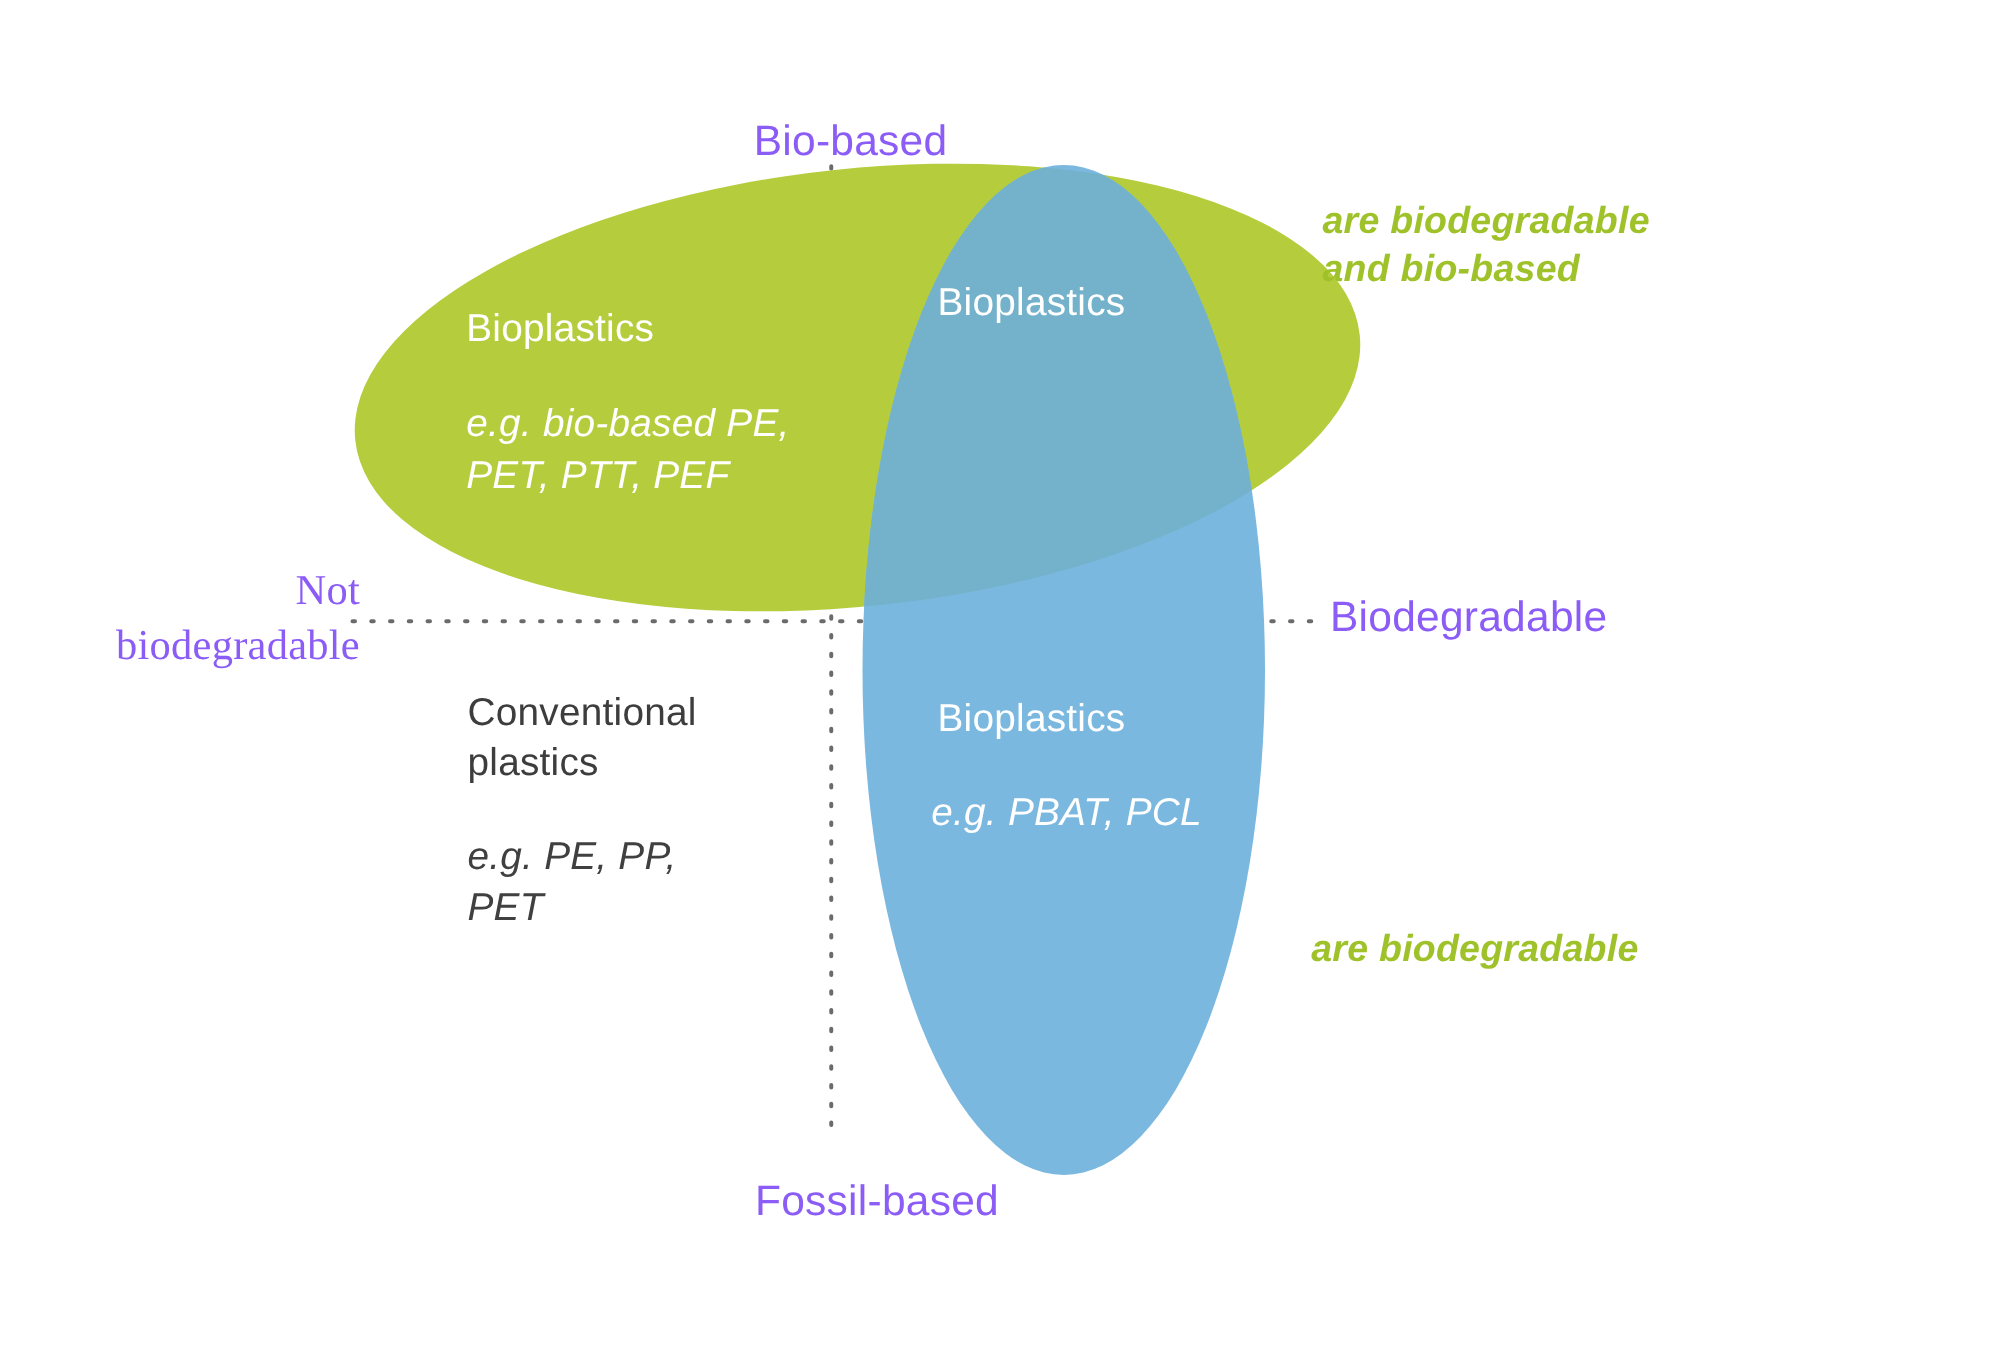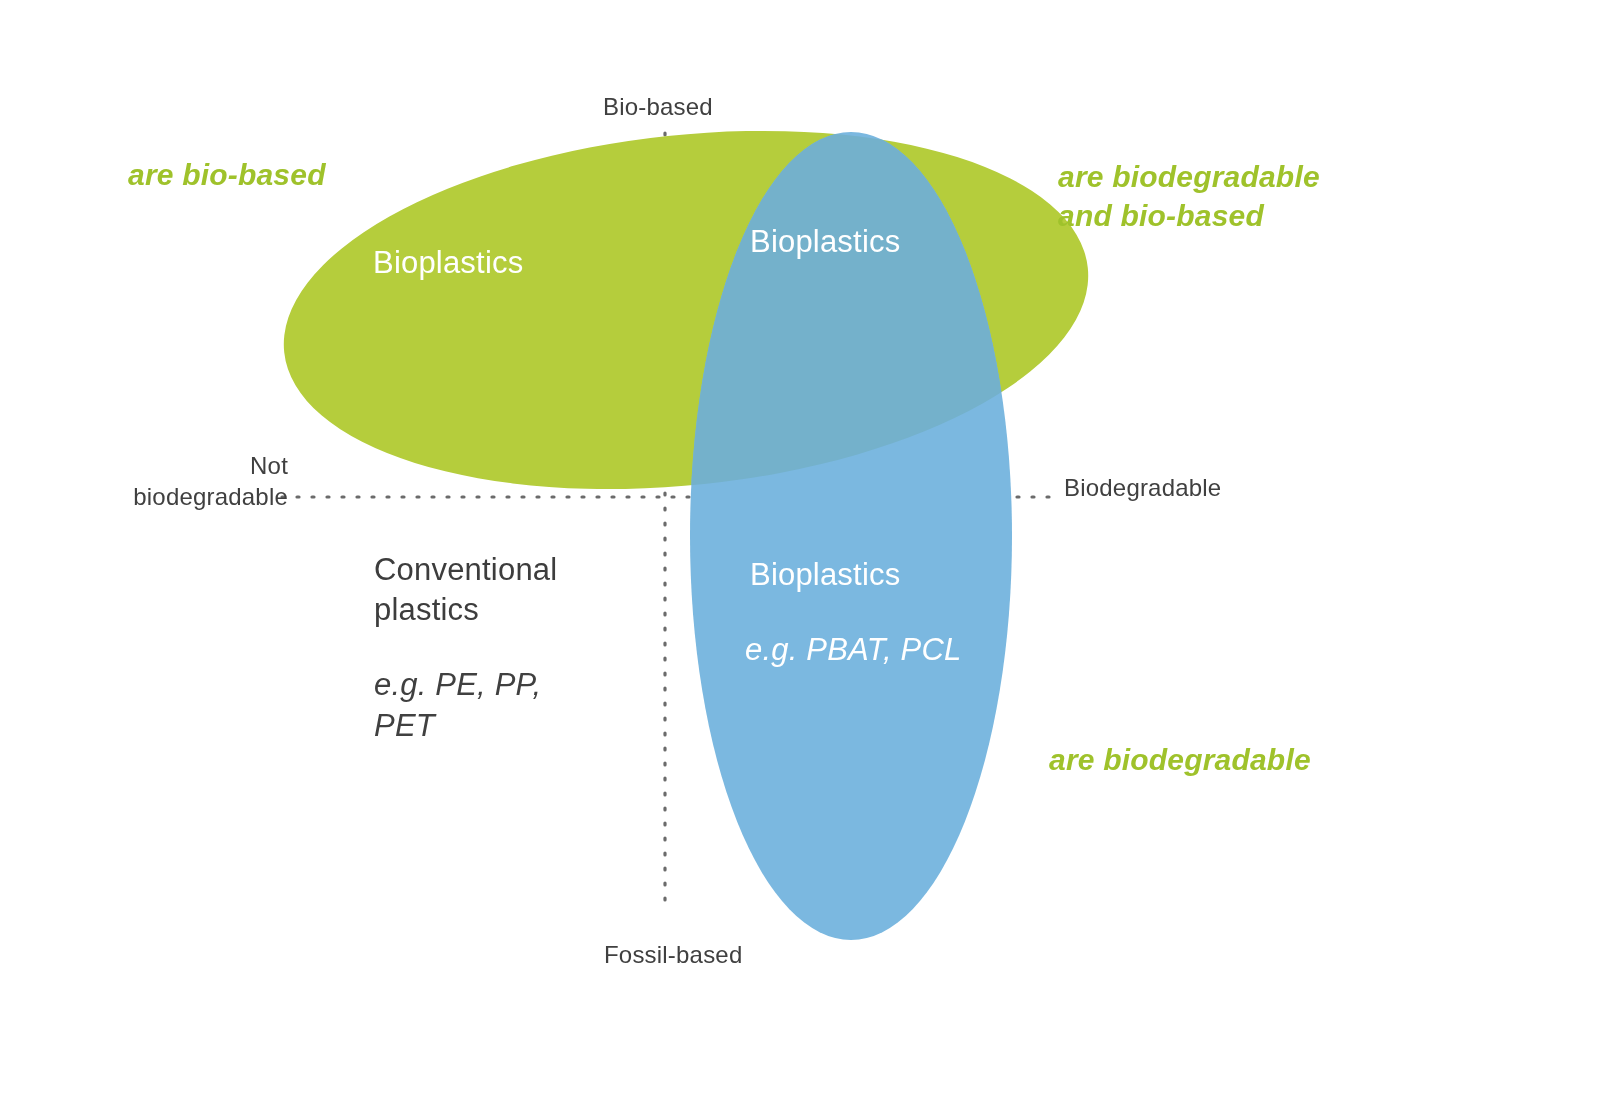--- a/index.html
+++ b/index.html
@@ -27,26 +27,26 @@
   }
 
   .lbl {
     position: absolute;
     white-space: pre-line;
     line-height: 1.28;
   }
 
   
   .axis-label {
-    color: #404040;
-    font-size: 24px;
+    color: #8b5cf6;
+    font-size: 34px;
     font-weight: 400;
     letter-spacing: 0.2px;
   }
-  .axis-label.right-al { text-align: right; }
+  .axis-label.right-al { text-align: right; font-family: Liberation Serif, serif; }
 
   
   .callout {
     color: #9fc22b;
     font-size: 30px;
     font-weight: bold;
     font-style: italic;
     line-height: 1.3;
     letter-spacing: 0.2px;
   }
@@ -115,28 +115,29 @@
 
   <div class="lbl axis-label" style="left:603px; top:92px;">Bio-based</div>
 
   <div class="lbl axis-label" style="left:604px; top:940px;">Fossil-based</div>
 
   <div class="lbl axis-label right-al" style="left:30px; top:451px; width:258px;">Not
 biodegradable</div>
 
   <div class="lbl axis-label" style="left:1064px; top:473px;">Biodegradable</div>
 
-  <div class="lbl callout" style="left:128px; top:155px;">are bio-based</div>
 
   <div class="lbl callout" style="left:1058px; top:157px;">are biodegradable
 and bio-based</div>
 
   <div class="lbl callout" style="left:1049px; top:740px;">are biodegradable</div>
 
   <div class="lbl inside-title" style="left:373px; top:243px;">Bioplastics</div>
+  <div class="lbl inside-examples" style="left:373px; top:319px;">e.g. bio-based PE,
+PET, PTT, PEF</div>
 
   <div class="lbl inside-title" style="left:750px; top:222px;">Bioplastics</div>
 
   <div class="lbl inside-title" style="left:750px; top:555px;">Bioplastics</div>
   <div class="lbl inside-examples" style="left:745px; top:630px;">e.g. PBAT, PCL</div>
 
   <div class="lbl quad-title" style="left:374px; top:550px;">Conventional
 plastics</div>
   <div class="lbl quad-examples" style="left:374px; top:665px;">e.g. PE, PP,
 PET</div>

